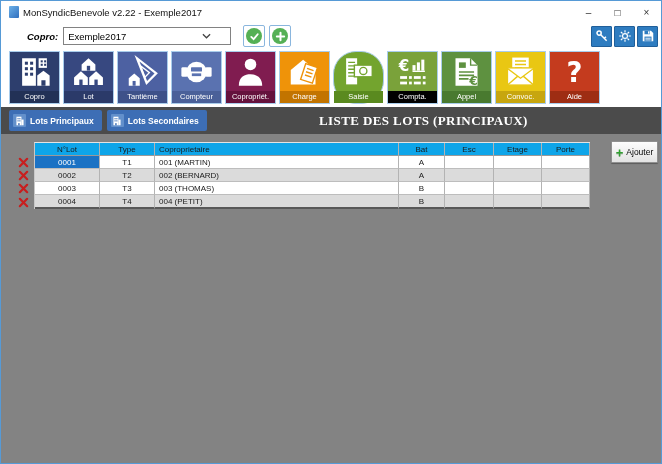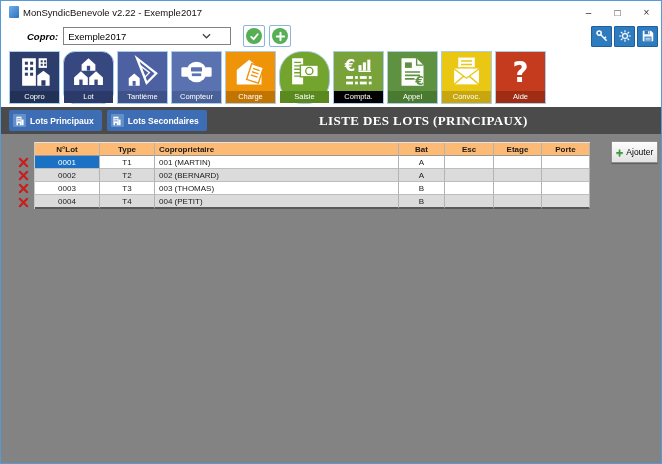--- a/index.html
+++ b/index.html
@@ -32,21 +32,21 @@
   .tabic{width:13px;height:13px;background:#6390cb;display:flex;align-items:center;justify-content:center;border-radius:1px}
   .pagetitle{position:absolute;left:318px;top:0;height:100%;display:flex;align-items:center;color:#fff;font-family:"Liberation Serif","DejaVu Serif",serif;font-weight:bold;font-size:13px;letter-spacing:.4px}
 
   .content{flex:1;background:#838383;position:relative}
   .grid{position:absolute;left:17px;top:8px}
   .rowline{display:flex}
   .delcell{width:16px;display:flex;align-items:center}
   .cells{display:flex;border-left:1px solid #c9c9c9}
   .thead .cells{border-top:1px solid #e3e3e3}
   .cell{box-sizing:border-box;height:13px;display:flex;align-items:center;justify-content:center;font-size:8px;color:#1a1a1a;border-right:1px solid #b3b3b3;border-bottom:1px solid #bdbdbd;overflow:hidden;white-space:nowrap}
-  .thead .cell{background:#fdba74;font-weight:bold;border-bottom:1px solid #999}
+  .thead .cell{background:#0ea5e9;font-weight:normal;border-bottom:1px solid #999}
   .r-even .cells{background:#fff}
   .r-odd .cells{background:#dbdbdb}
   .rowline:last-child .cell{border-bottom:2px solid #585858;height:14px}
   .c0{width:65px}.c1{width:55px}
   .c2{width:244px;justify-content:flex-start;padding-left:4px}
   .c3{width:46px}.c4{width:49px}.c5{width:48px}.c6{width:48px}
   .sel{background:#1b72c4;color:#fff}
 
   .ajouter{position:absolute;left:610px;top:7px;width:47px;height:22px;background:linear-gradient(#fdfdfd,#e3e3e3);border:1px solid #909090;border-radius:1px;display:flex;align-items:center;justify-content:center;gap:3px;font-size:8.5px;color:#000;font-family:inherit;box-shadow:0 1px 1px rgba(0,0,0,.3);padding:0}
   .plus{color:#2fa02f;font-weight:bold;font-size:13px;line-height:1;text-shadow:0 1px 0 rgba(20,90,20,.5)}
@@ -133,21 +133,21 @@
           <rect x="19" y="3.5" width="1.5" height="1.5" fill="currentColor"></rect>
           <rect x="16.5" y="6" width="1.5" height="1.5" fill="currentColor"></rect>
           <rect x="19" y="6" width="1.5" height="1.5" fill="currentColor"></rect>
           <path d="M14 14.5l4.5-3.5 4.5 3.5V22h-9z" fill="#fff"></path>
           <rect x="17" y="18" width="3" height="4" fill="currentColor"></rect>
         </svg>
         <div class="band" style="background: rgb(34, 49, 86); margin-top: 28px;">
           <span>Copro</span>
         </div>
       </div>
-      <div class="tile" style="background: rgb(55, 72, 128); color: rgb(55, 72, 128); border-radius: 12px;">
+      <div class="tile" style="background: rgb(55, 72, 128); color: rgb(55, 72, 128);">
         <svg viewBox="0 0 24 24" class="tile-ic">
           <path d="M7 6.5L12 2l5 4.5V11H7z" fill="#fff"></path>
           <rect x="10.8" y="7.5" width="2.4" height="3.5" fill="currentColor"></rect>
           <path d="M1.5 16l5-4.5 5 4.5v5.5h-10z" fill="#fff"></path>
           <rect x="5.3" y="17.5" width="2.4" height="4" fill="currentColor"></rect>
           <path d="M12.5 16l5-4.5 5 4.5v5.5h-10z" fill="#fff"></path>
           <rect x="16.3" y="17.5" width="2.4" height="4" fill="currentColor"></rect>
         </svg>
         <div class="band" style="background: rgb(43, 58, 105);">
           <span>Lot</span>
@@ -167,20 +167,29 @@
       <div class="tile" style="background: rgb(90, 114, 176); color: rgb(90, 114, 176);">
         <svg viewBox="0 0 24 24" class="tile-ic">
           <rect x="1" y="8.5" width="4.5" height="7" rx="1" fill="#fff"></rect>
           <rect x="18.5" y="8.5" width="4.5" height="7" rx="1" fill="#fff"></rect>
           <circle cx="12" cy="12" r="7.5" fill="#fff"></circle>
           <rect x="8" y="8.5" width="8" height="3.2" rx="0.5" fill="currentColor"></rect>
           <rect x="8.6" y="13" width="6.8" height="2" fill="currentColor"></rect>
         </svg>
         <div class="band" style="background: rgb(74, 96, 153);">
           <span>Compteur</span>
+        </div>
+      </div>
+      <div class="tile" style="background: rgb(128, 28, 80); color: rgb(128, 28, 80);">
+        <svg viewBox="0 0 24 24" class="tile-ic">
+          <circle cx="12" cy="6.5" r="4.2" fill="#fff"></circle>
+          <path d="M3.5 22c0-6.5 4.5-8.3 8.5-8.3s8.5 1.8 8.5 8.3z" fill="#fff"></path>
+        </svg>
+        <div class="band" style="background: rgb(101, 18, 61);">
+          <span>Copropriét.</span>
         </div>
       </div>
       <div class="tile" style="background: rgb(239, 147, 9); color: rgb(239, 147, 9);">
         <svg viewBox="0 0 24 24" class="tile-ic">
           <path d="M2 10.5L11 3l9 7.5V21H2z" fill="#fff"></path>
           <g transform="rotate(18 15 14)">
             <rect x="10.5" y="7" width="9" height="12" fill="#fff" stroke="currentColor" stroke-width="1"></rect>
             <path d="M12.5 10h5M12.5 12.5h5M12.5 15h5" stroke="currentColor" stroke-width="1"></path>
           </g>
         </svg>

